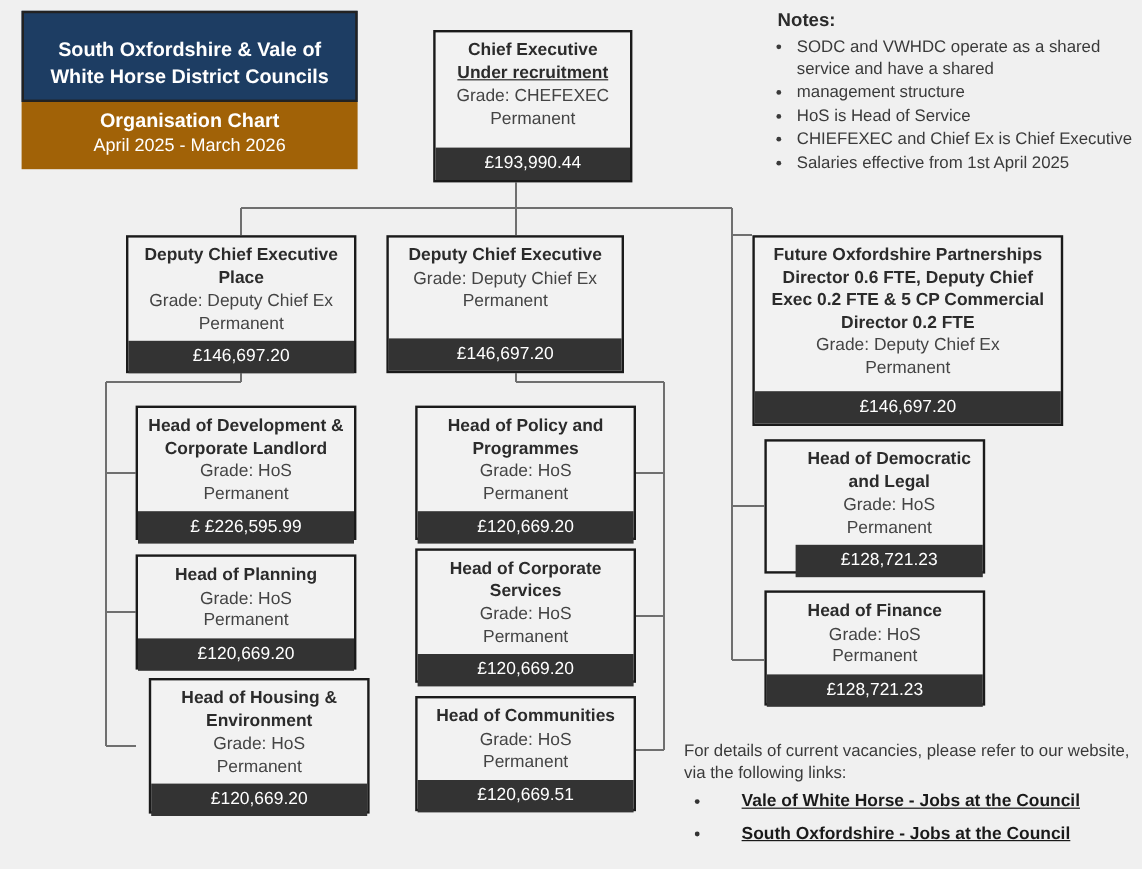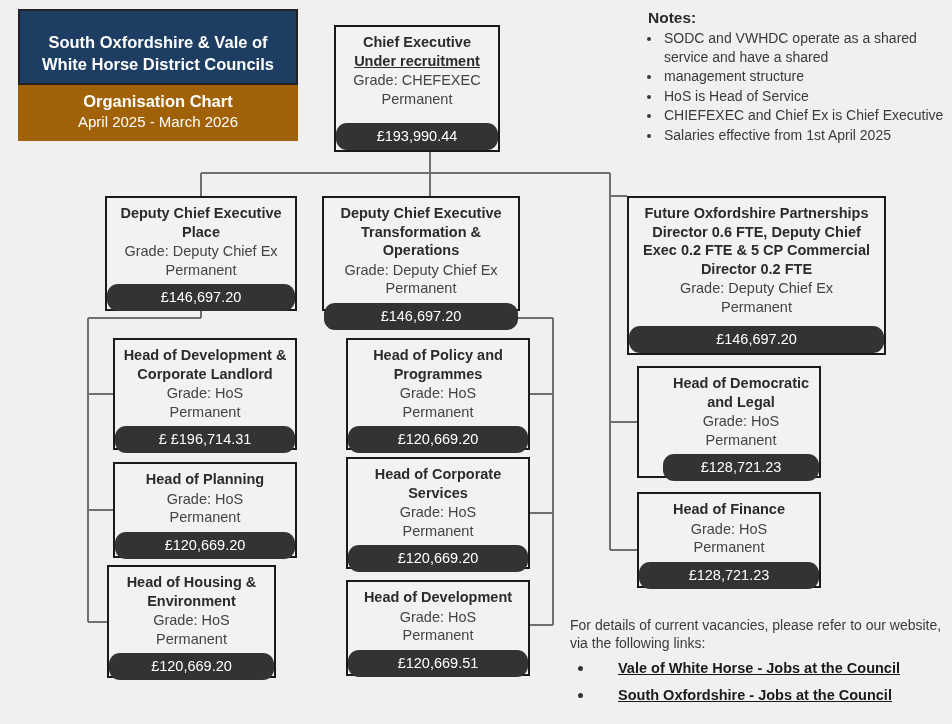--- a/index.html
+++ b/index.html
@@ -100,21 +100,20 @@
     margin-top: 1px;
   }
   .node .salary {
     flex: 0 0 auto;
     background: #333333;
     color: #ffffff;
     font-size: 14.5px;
     line-height: 18px;
     text-align: center;
     padding: 4px 4px 5px 4px;
-    border-radius: 11px;
   }
 
   
   .notes {
     position: absolute;
     left: 608px;
     top: 8px;
     width: 318px;
     margin-left: 36px;
   }
@@ -218,21 +217,21 @@
     <div class="notes-title">Notes:</div>
     <ul>
       <li>SODC and VWHDC operate as a shared service and have a shared</li>
       <li>management structure</li>
       <li>HoS is Head of Service</li>
       <li>CHIEFEXEC and Chief Ex is Chief Executive</li>
       <li>Salaries effective from 1st April 2025</li>
     </ul>
   </div>
 
-  <div class="node" style="left:334px; top:25px; width:166px; height:127px;justify-content:space-between;">
+  <div class="node" style="left:361px; top:25px; width:166px; height:127px;justify-content:space-between;">
     <div class="body">
       <div class="role">
         <span>Chief Executive</span><br>
         <span class="underline">Under recruitment</span>
       </div>
       <div class="meta">
         <span>Grade: CHEFEXEC</span><br>
         <span>Permanent</span>
       </div>
     </div>
@@ -250,21 +249,20 @@
         <span>Permanent</span>
       </div>
     </div>
     <div class="salary">£146,697.20</div>
   </div>
 
   <div class="node" style="left:322px; top:196px; width:198px; height:115px;">
     <div class="body">
       <div class="role">
         <span>Deputy Chief Executive</span><br>
-        <span>Transformation &amp; Operations</span>
       </div>
       <div class="meta">
         <span>Grade: Deputy Chief Ex</span><br>
         <span>Permanent</span>
       </div>
     </div>
     <div class="salary">£146,697.20</div>
   </div>
 
   <div class="node" style="left:627px; top:196px; width:259px; height:159px;">
@@ -287,37 +285,37 @@
     <div class="body">
       <div class="role">
         <span>Head of Development &amp;</span><br>
         <span>Corporate Landlord</span>
       </div>
       <div class="meta">
         <span>Grade: HoS</span><br>
         <span>Permanent</span>
       </div>
     </div>
-    <div class="salary">£ £196,714.31</div>
+    <div class="salary">£ £226,595.99</div>
   </div>
 
   <div class="node" style="left:113px; top:462px; width:184px; height:96px;">
     <div class="body">
       <div class="role">
         <span>Head of Planning</span>
       </div>
       <div class="meta">
         <span>Grade: HoS</span><br>
         <span>Permanent</span>
       </div>
     </div>
     <div class="salary">£120,669.20</div>
   </div>
 
-  <div class="node" style="left:107px; top:565px; width:169px; height:113px;">
+  <div class="node" style="left:124px; top:565px; width:184px; height:113px;">
     <div class="body">
       <div class="role">
         <span>Head of Housing &amp;</span><br>
         <span>Environment</span>
       </div>
       <div class="meta">
         <span>Grade: HoS</span><br>
         <span>Permanent</span>
       </div>
     </div>
@@ -348,21 +346,21 @@
         <span>Grade: HoS</span><br>
         <span>Permanent</span>
       </div>
     </div>
     <div class="salary">£120,669.20</div>
   </div>
 
   <div class="node" style="left:346px; top:580px; width:184px; height:96px;">
     <div class="body">
       <div class="role">
-        <span>Head of Development</span>
+        <span>Head of Communities</span>
       </div>
       <div class="meta">
         <span>Grade: HoS</span><br>
         <span>Permanent</span>
       </div>
     </div>
     <div class="salary">£120,669.51</div>
   </div>
 
   <div class="node" style="left:637px; top:366px; width:184px; height:112px;padding-left:24px;">

